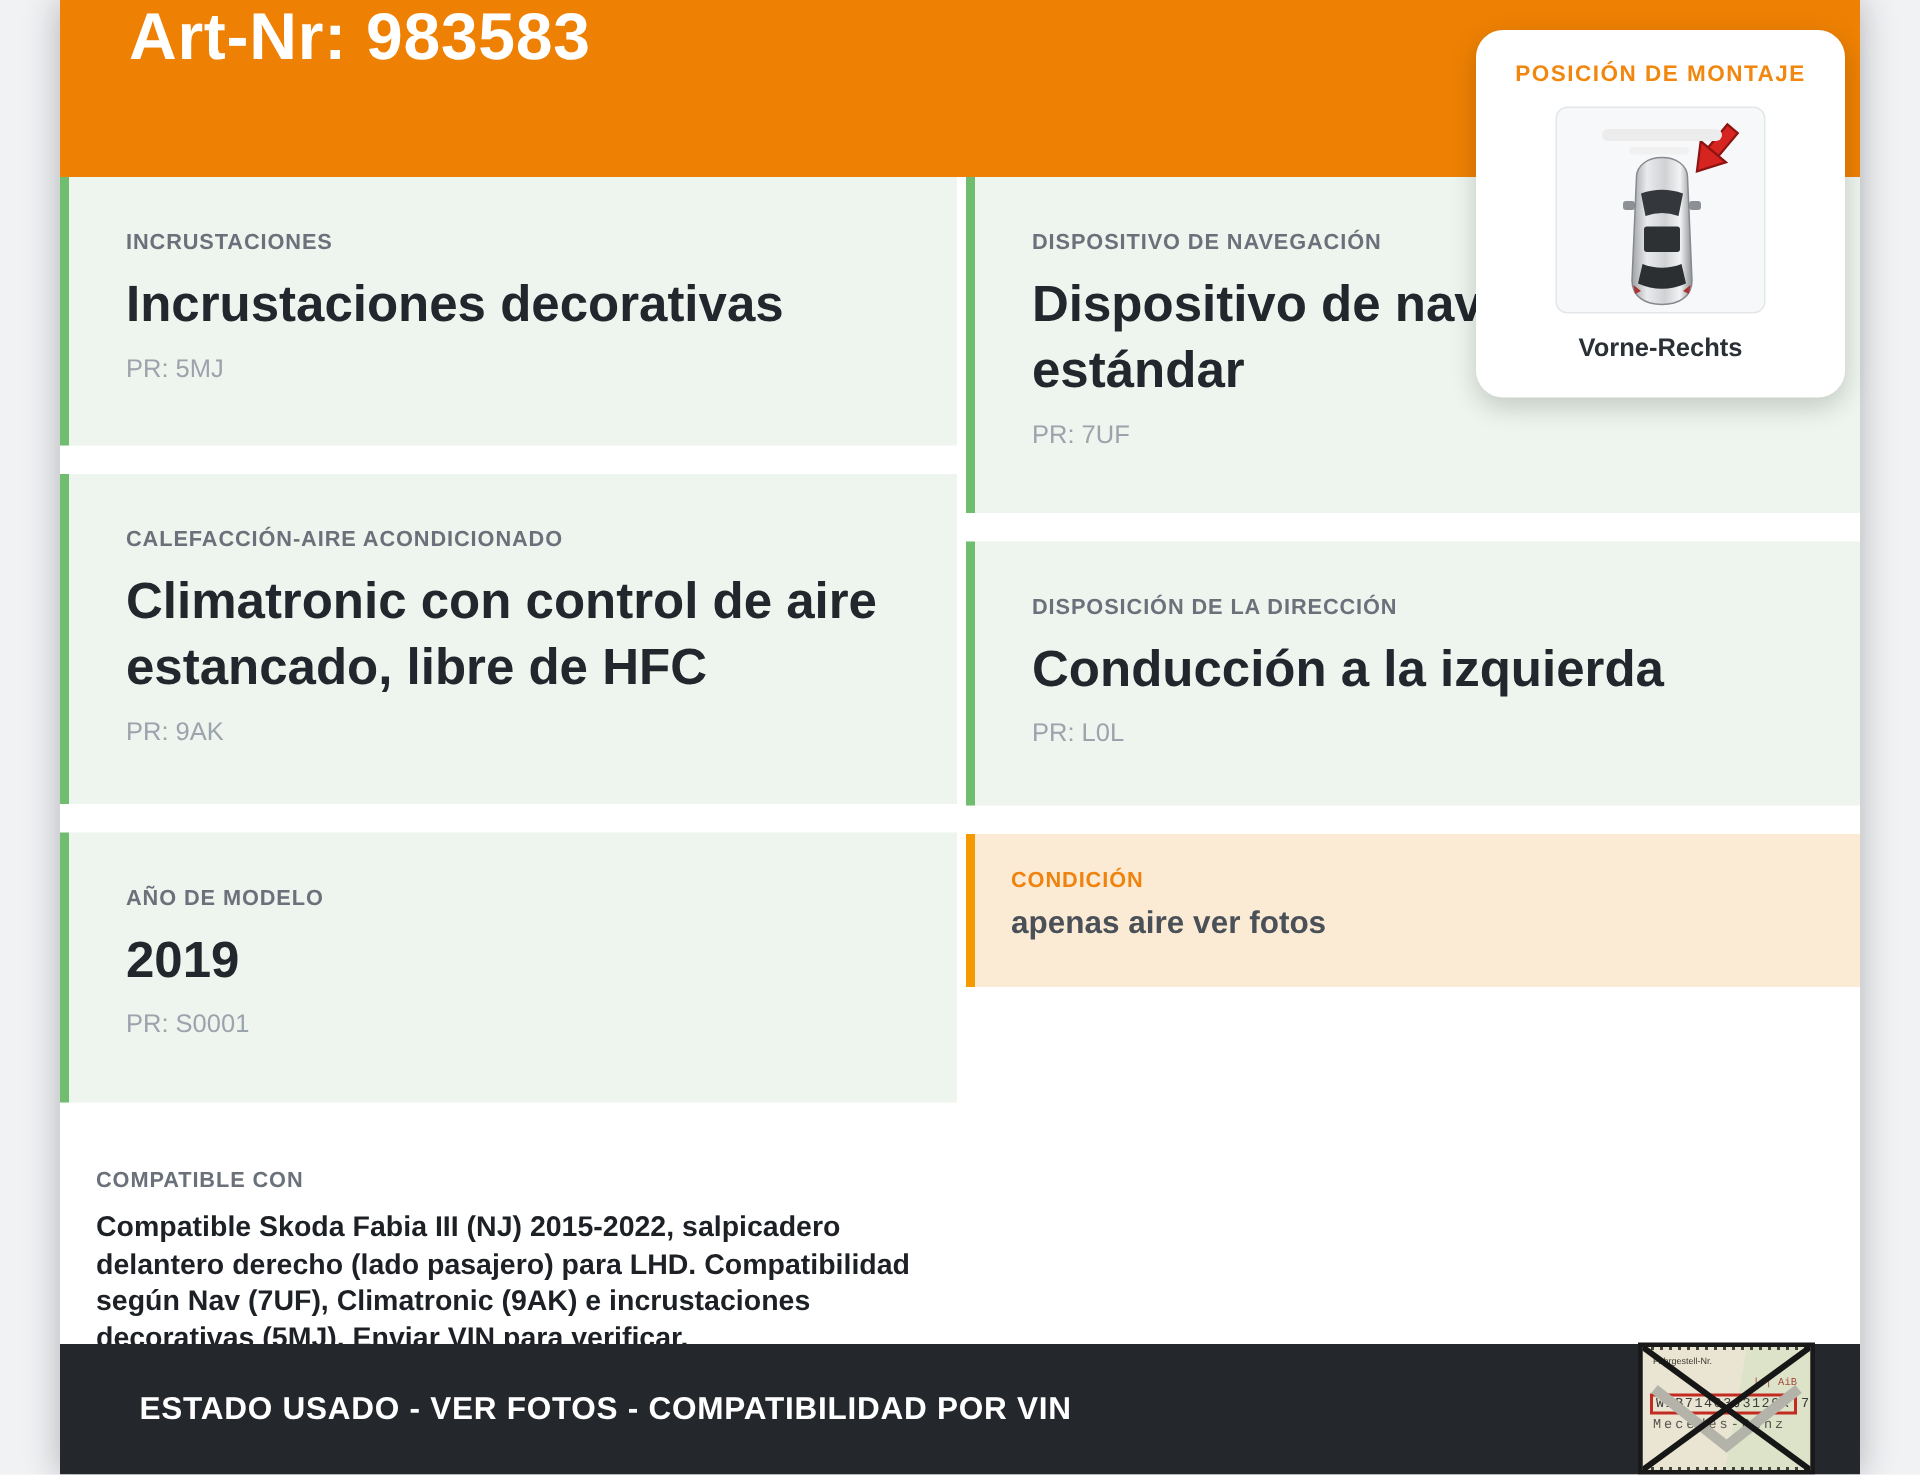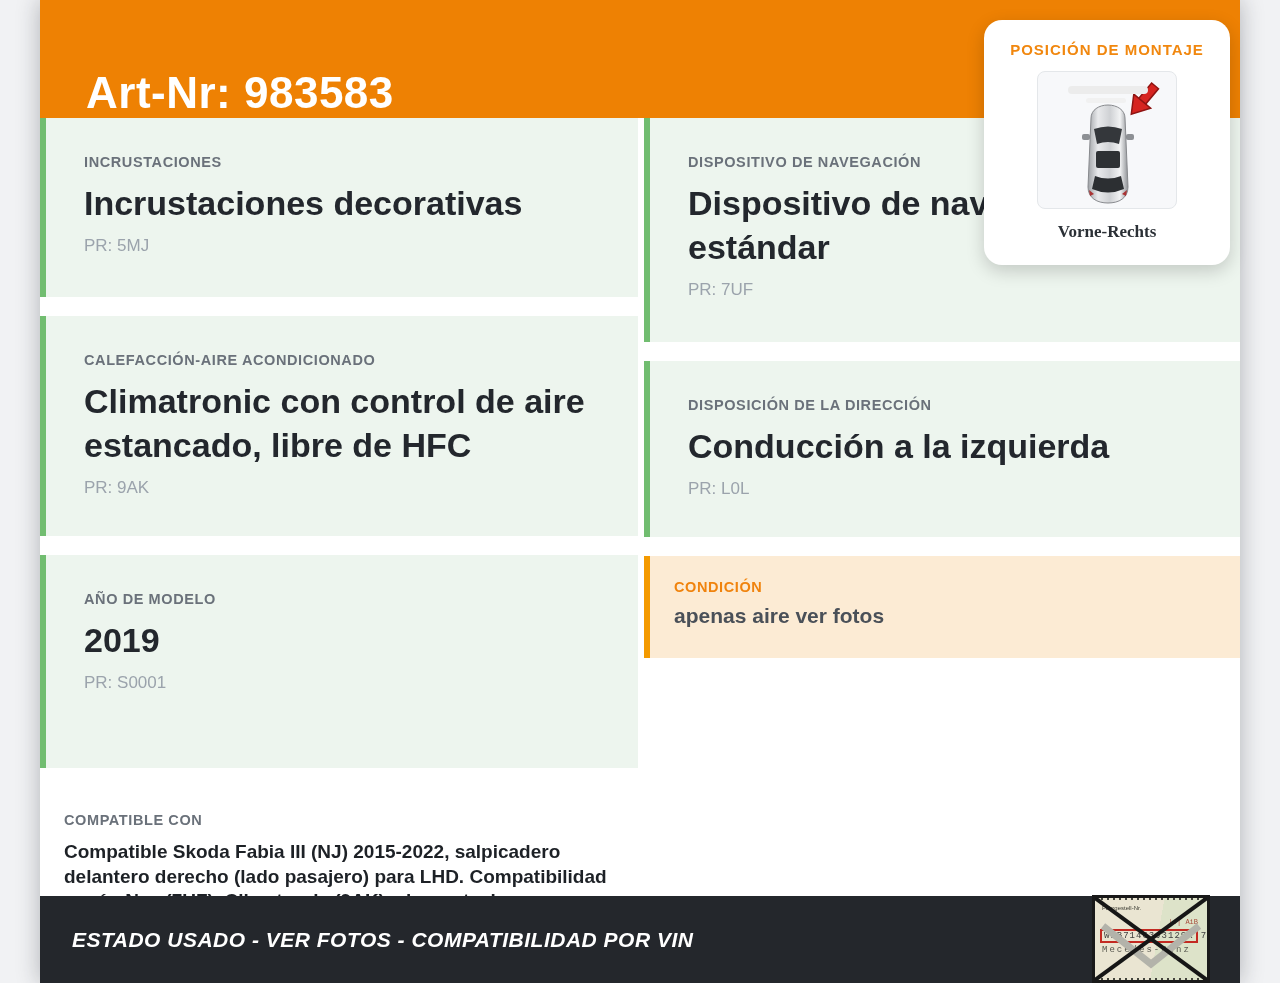--- a/index.html
+++ b/index.html
@@ -5,34 +5,34 @@
   * { margin:0; padding:0; box-sizing:border-box; }
   html,body { width:1280px; height:983px; overflow:hidden;
     font-family:"Liberation Sans", sans-serif; background:#f1f2f4; }
   #app { position:relative; width:1280px; height:983px; }
 
   .content { position:absolute; left:40px; top:0; width:1200px; height:983px;
     background:#ffffff; box-shadow:0 0 22px rgba(25,30,40,.30); }
 
   
   .header { position:absolute; left:0; top:0; width:1200px; height:118px;
-    background:#EE8103; display:flex; align-items:flex-end; }
+    background:#EE8103; display:flex; align-items:flex-start; }
   .header h1 { padding-left:46px; font-size:44px; font-weight:800; color:#ffffff;
     letter-spacing:.5px; }
 
   
   .col { position:absolute; top:118px; }
   .col-left  { left:0;    width:598px; }
   .col-right { left:604px; width:596px; }
 
   .card { background:#EDF5EE; border-left:6px solid #71BD70;
     padding:36px 28px 0 38px; margin-bottom:19px; }
   .card.h179 { height:179px; }
   .card.h220 { height:220px; }
-  .card.h178 { height:213px; }
+  .card.h178 { height:180px; }
   .card.h224 { height:224px; }
   .card.h176 { height:176px; }
 
   .spec-label { font-size:14.5px; font-weight:700; letter-spacing:.6px;
     color:#6A717A; margin-bottom:11px; }
   .spec-title { font-size:34px; font-weight:700; color:#23272D; line-height:44px;
     margin-bottom:11px; }
   .spec-title.clip-nav { max-width:470px; }
   .spec-pr { font-size:17px; color:#9BA3AC; }
 
@@ -54,27 +54,27 @@
     background:#ffffff; border-radius:18px; box-shadow:0 6px 18px rgba(0,0,0,.18);
     z-index:10; padding-top:21px; text-align:center; }
   .mount-title { font-size:15px; font-weight:800; letter-spacing:1px; color:#F1870E; }
   .mount-imgbox { width:140px; height:138px; margin:13px auto 0;
     background:#f7f8fa; border:1px solid #e4e7ea; border-radius:8px;
     position:relative; overflow:hidden; }
   .watermark { position:absolute; left:30px; top:14px; width:80px; height:8px;
     border-radius:4px; background:#ececec; }
   .watermark2 { position:absolute; left:48px; top:26px; width:40px; height:5px;
     border-radius:3px; background:#f1f1f1; }
-  .mount-caption { margin-top:13px; font-size:17px; font-weight:700; color:#2B3036;font-family:Liberation Serif, serif; }
+  .mount-caption { margin-top:13px; font-size:17px; font-weight:700; color:#2B3036; }
 
   
   .footer { position:absolute; left:0; top:896px; width:1200px; height:87px;
     background:#24272C; display:flex; align-items:center; }
-  .footer-text { padding-left:32px; font-size:21px; font-weight:800;
-    letter-spacing:.5px; color:#ffffff;font-style:italic; }
+  .footer-text { padding-left:53px; font-size:21px; font-weight:800;
+    letter-spacing:.5px; color:#ffffff; }
 
   
   .sticker { position:absolute; left:1052px; top:895px; width:118px; height:88px;
     border:3px solid #191919; z-index:11;
     background:linear-gradient(100deg,#eae5d2 0 55%, #dde3c9 55% 100%); }
   .sticker .perf-top, .sticker .perf-bottom { position:absolute; left:0; width:100%;
     height:2px; background:repeating-linear-gradient(90deg,#44443c 0 2px,transparent 2px 6px); }
   .perf-top { top:0; } .perf-bottom { bottom:0; }
   .stk-fzg { position:absolute; left:7px; top:7px; font-size:6px; color:#3c3c34; }
   .stk-code { position:absolute; right:9px; top:20px; font-size:7px; color:#a64a3a;

